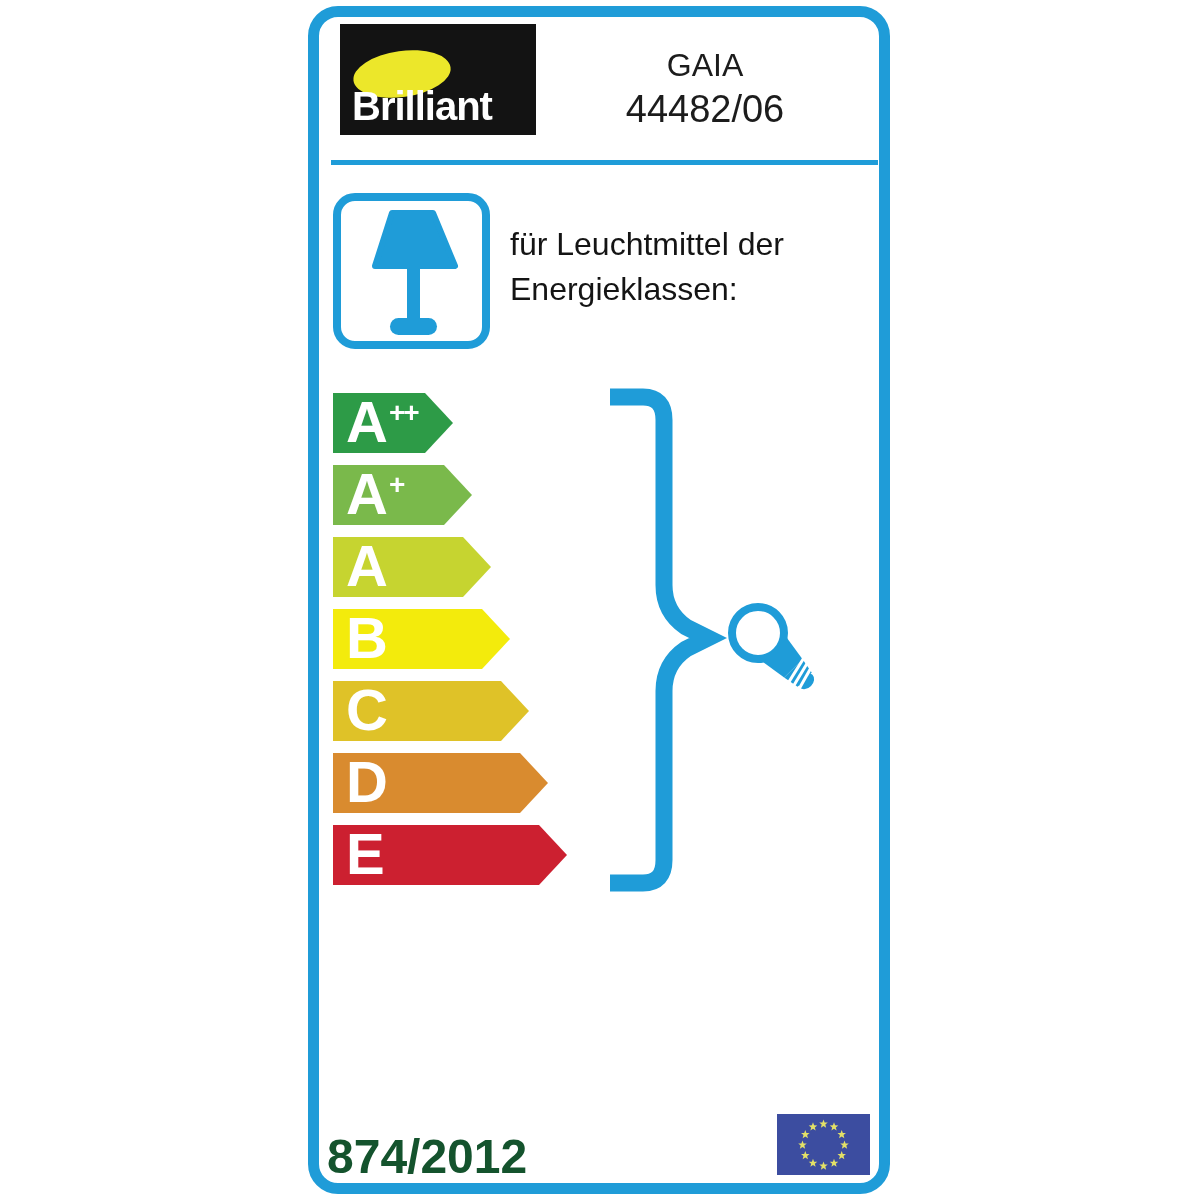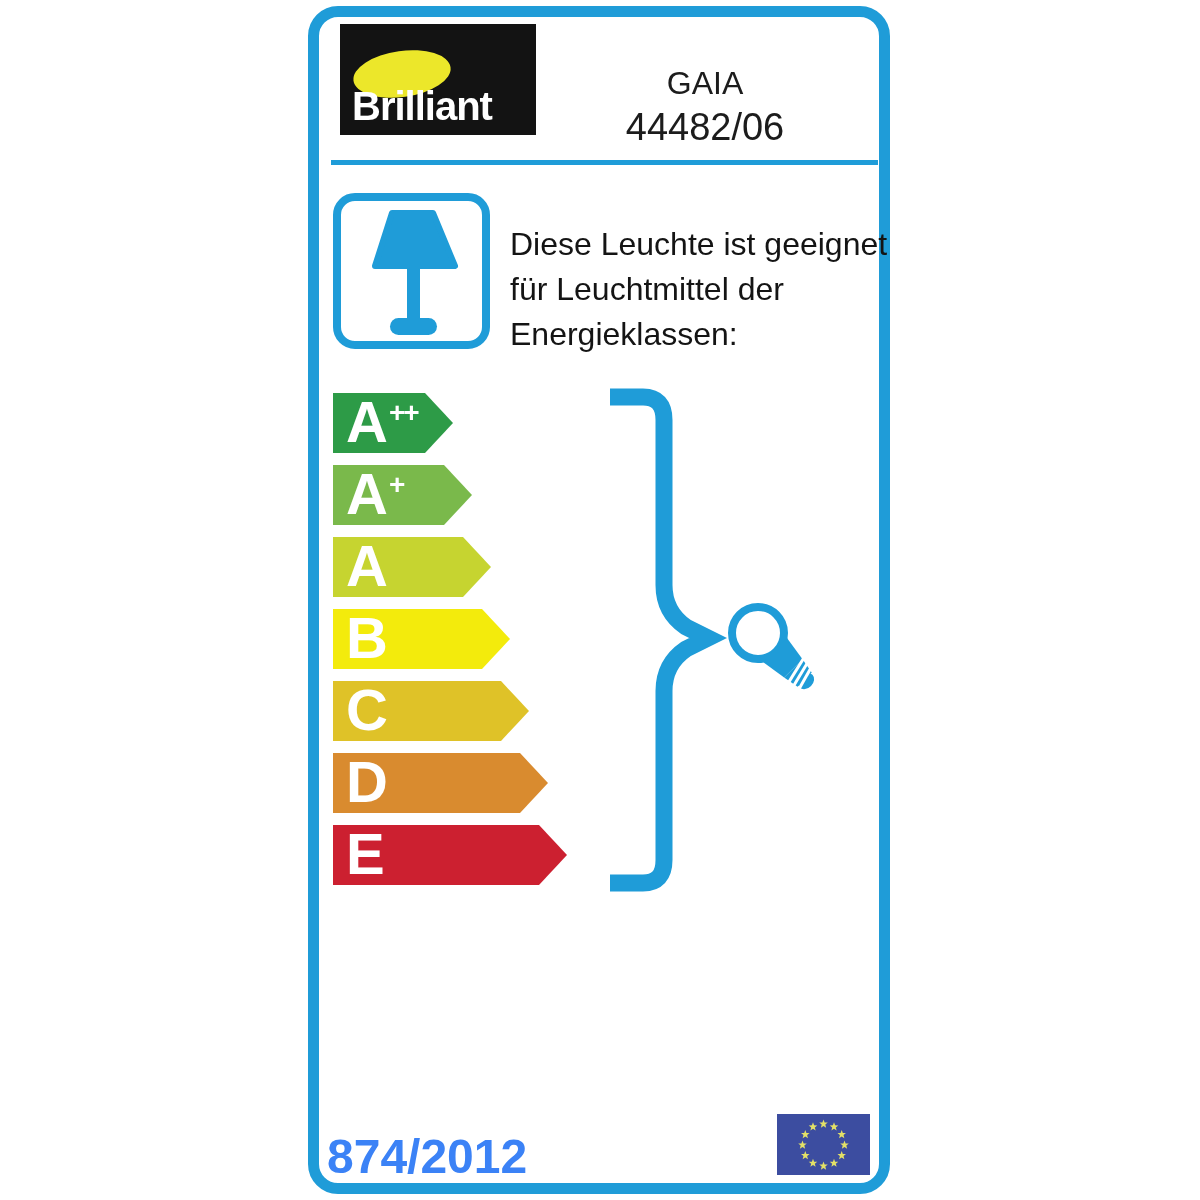--- a/index.html
+++ b/index.html
@@ -8,39 +8,39 @@
   .abs{position:absolute;}
 
   .label-border{left:308px;top:6px;width:582px;height:1188px;box-sizing:border-box;
                 border:11px solid #1f9cd8;border-radius:30px;background:#ffffff;}
 
   .logo-box{left:340px;top:24px;width:196px;height:111px;background:#131313;}
   .logo-text{position:absolute;left:12px;top:62px;color:#ffffff;font-weight:bold;
              font-size:40px;letter-spacing:-1px;line-height:40px;}
 
   .product-block{left:540px;top:46px;width:330px;text-align:center;color:#1c1c1c;}
-  .product-name{font-size:32px;line-height:38px;margin-top:18px;}
+  .product-name{font-size:32px;line-height:38px;}
   .product-number{font-size:38px;line-height:50px;}
 
   .divider{left:331px;top:160px;width:547px;height:5px;background:#1f9cd8;}
 
   .lamp-box{left:333px;top:193px;width:157px;height:156px;box-sizing:border-box;
             border:8px solid #1f9cd8;border-radius:22px;background:#ffffff;}
 
   .desc{left:510px;top:222px;width:385px;font-size:32px;line-height:45px;color:#141414;
         white-space:nowrap;}
 
   .arrow-row{position:absolute;left:333px;height:60px;
              clip-path:polygon(0 0, calc(100% - 28px) 0, 100% 50%, calc(100% - 28px) 100%, 0 100%);
              color:#ffffff;font-weight:bold;font-size:58px;line-height:58px;
              padding-left:13px;box-sizing:border-box;}
   .arrow-row sup{font-size:28px;letter-spacing:-2px;position:relative;top:-20px;left:1px;
                  font-weight:bold;vertical-align:baseline;}
 
-  .footer-reg{left:327px;top:1132px;font-size:48px;font-weight:bold;color:#3b82f6;
+  .footer-reg{left:327px;top:1132px;font-size:48px;font-weight:bold;color:#14532d;
               line-height:50px;}
 
   .euflag{left:777px;top:1114px;width:93px;height:61px;}
 </style>
 </head>
 <body>
 
 <div class="page">
 
   <div class="abs label-border"></div>
@@ -61,21 +61,20 @@
 
   <div class="abs lamp-box">
     <svg width="141" height="140" viewBox="0 0 141 140">
       <path d="M 51 12 L 92 12 L 114 65 L 34 65 Z" fill="#1f9cd8" stroke="#1f9cd8" stroke-width="6" stroke-linejoin="round"></path>
       <rect x="66" y="65" width="13" height="60" fill="#1f9cd8"></rect>
       <rect x="49" y="117" width="47" height="17" rx="8.5" fill="#1f9cd8"></rect>
     </svg>
   </div>
 
   <div class="abs desc">
-    <div>Diese Leuchte ist geeignet</div>
     <div>für Leuchtmittel der</div>
     <div>Energieklassen:</div>
   </div>
 
   <div class="arrow-row" style="top: 393px; width: 120px; background: rgb(45, 155, 71);"><span>A</span><sup>++</sup></div>
   <div class="arrow-row" style="top: 465px; width: 139px; background: rgb(122, 185, 75);"><span>A</span><sup>+</sup></div>
   <div class="arrow-row" style="top: 537px; width: 158px; background: rgb(198, 212, 48);"><span>A</span><sup></sup></div>
   <div class="arrow-row" style="top: 609px; width: 177px; background: rgb(243, 235, 12);"><span>B</span><sup></sup></div>
   <div class="arrow-row" style="top: 681px; width: 196px; background: rgb(223, 194, 40);"><span>C</span><sup></sup></div>
   <div class="arrow-row" style="top: 753px; width: 215px; background: rgb(217, 139, 47);"><span>D</span><sup></sup></div>

